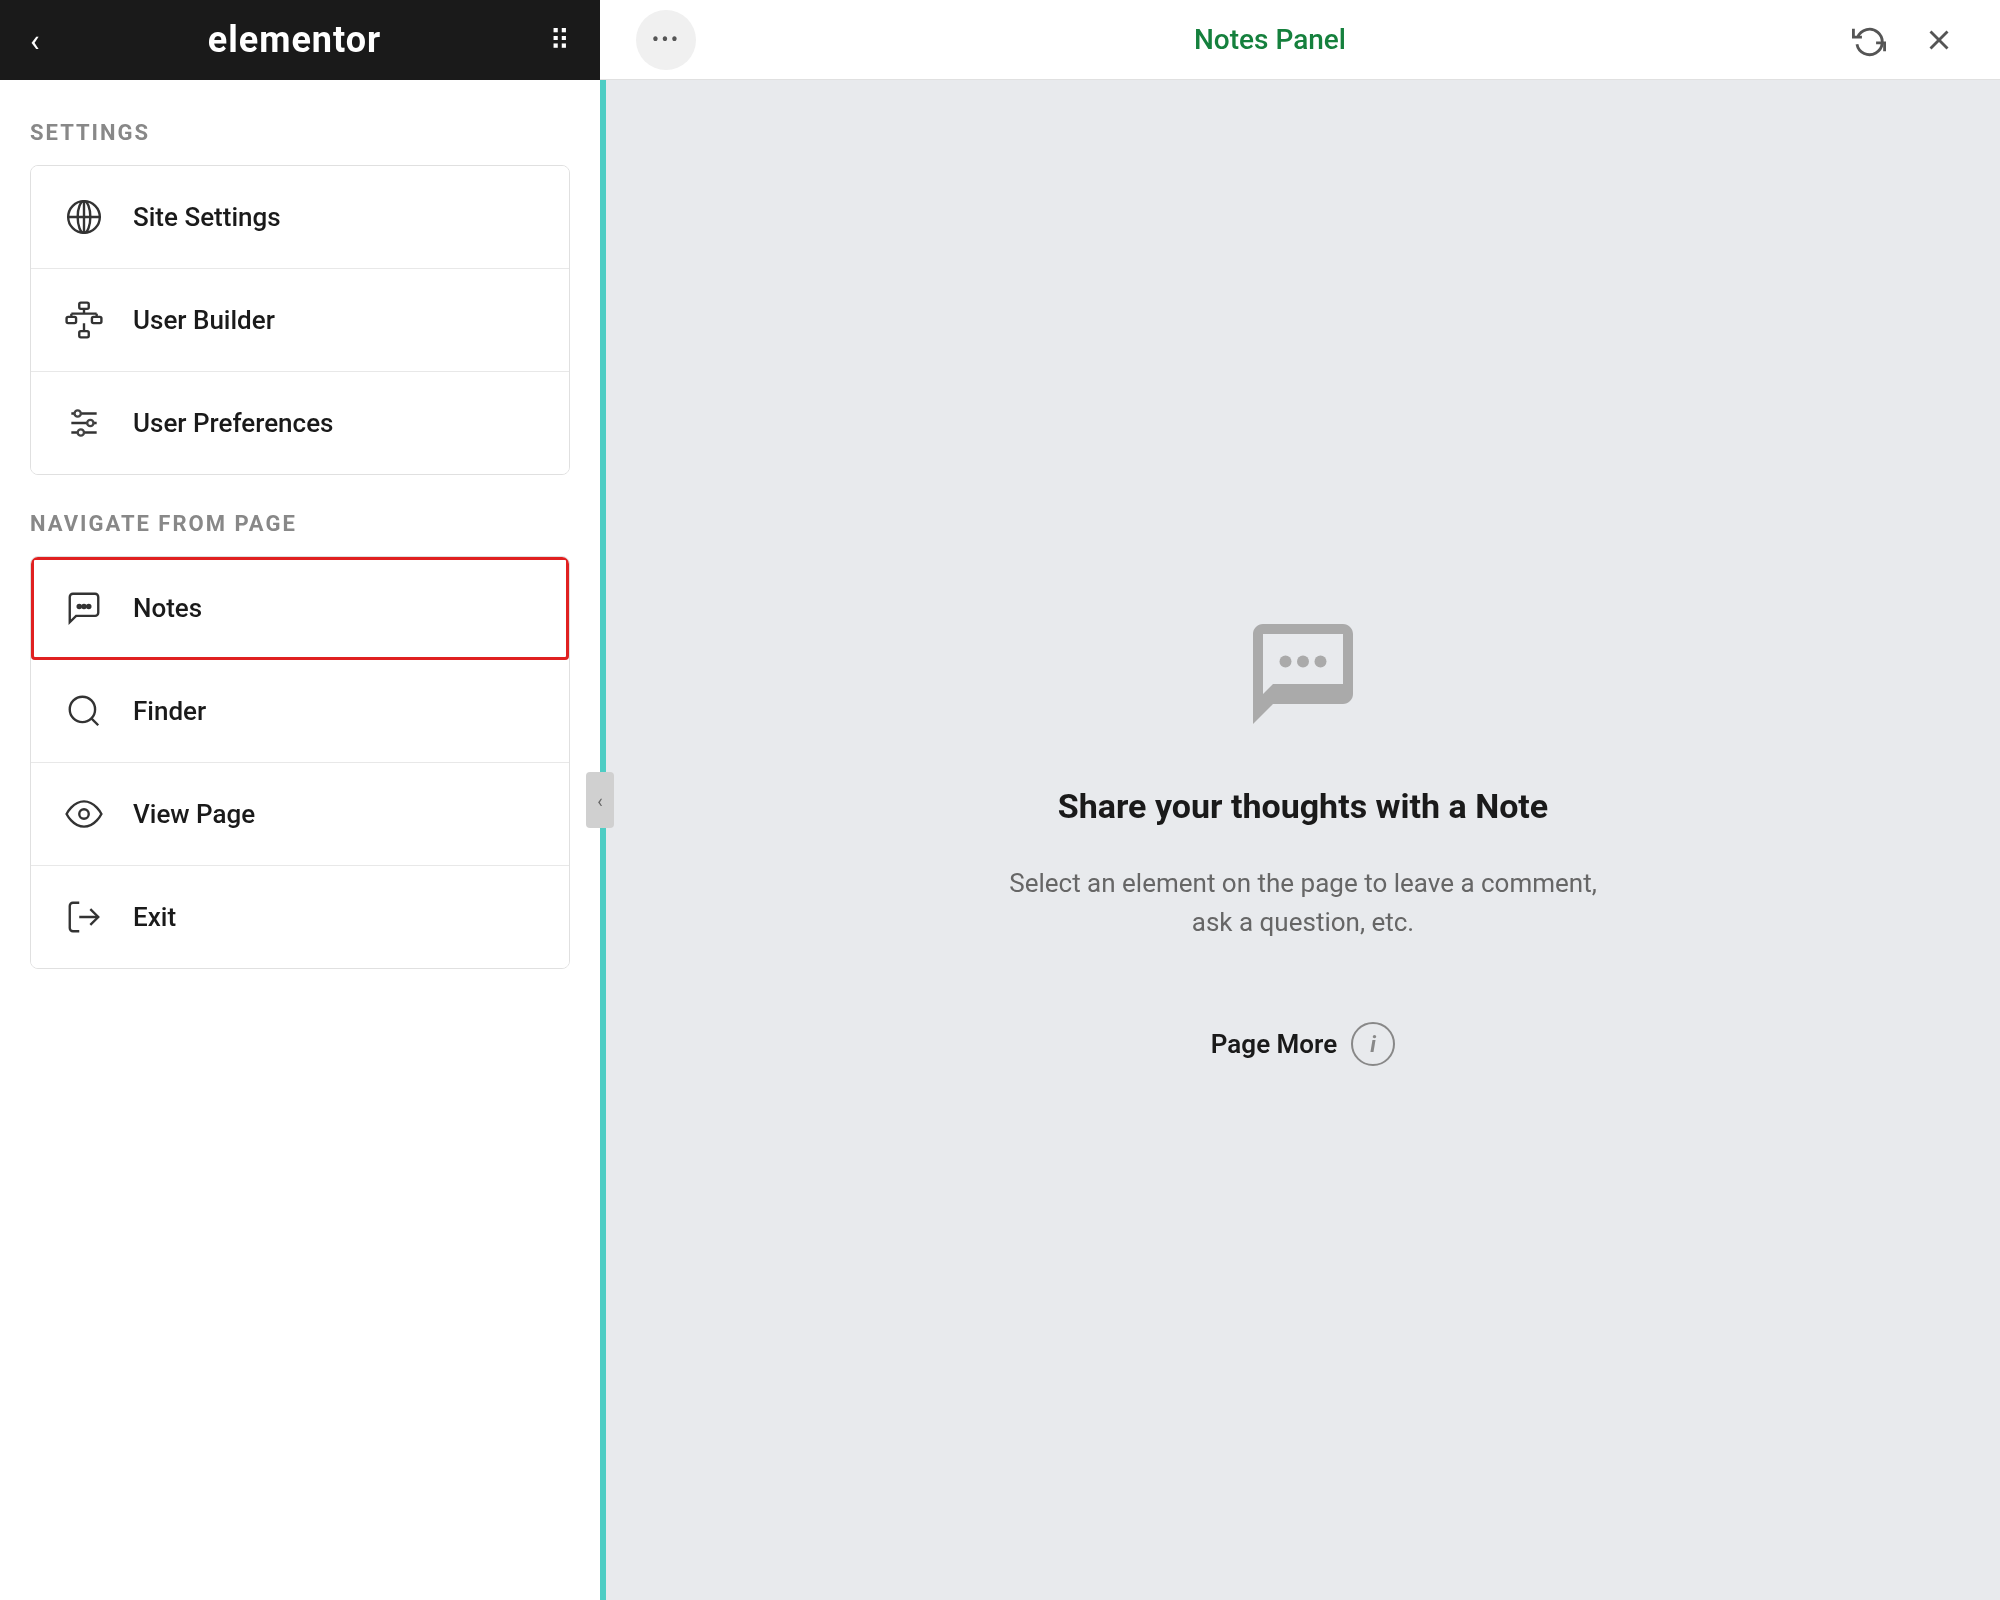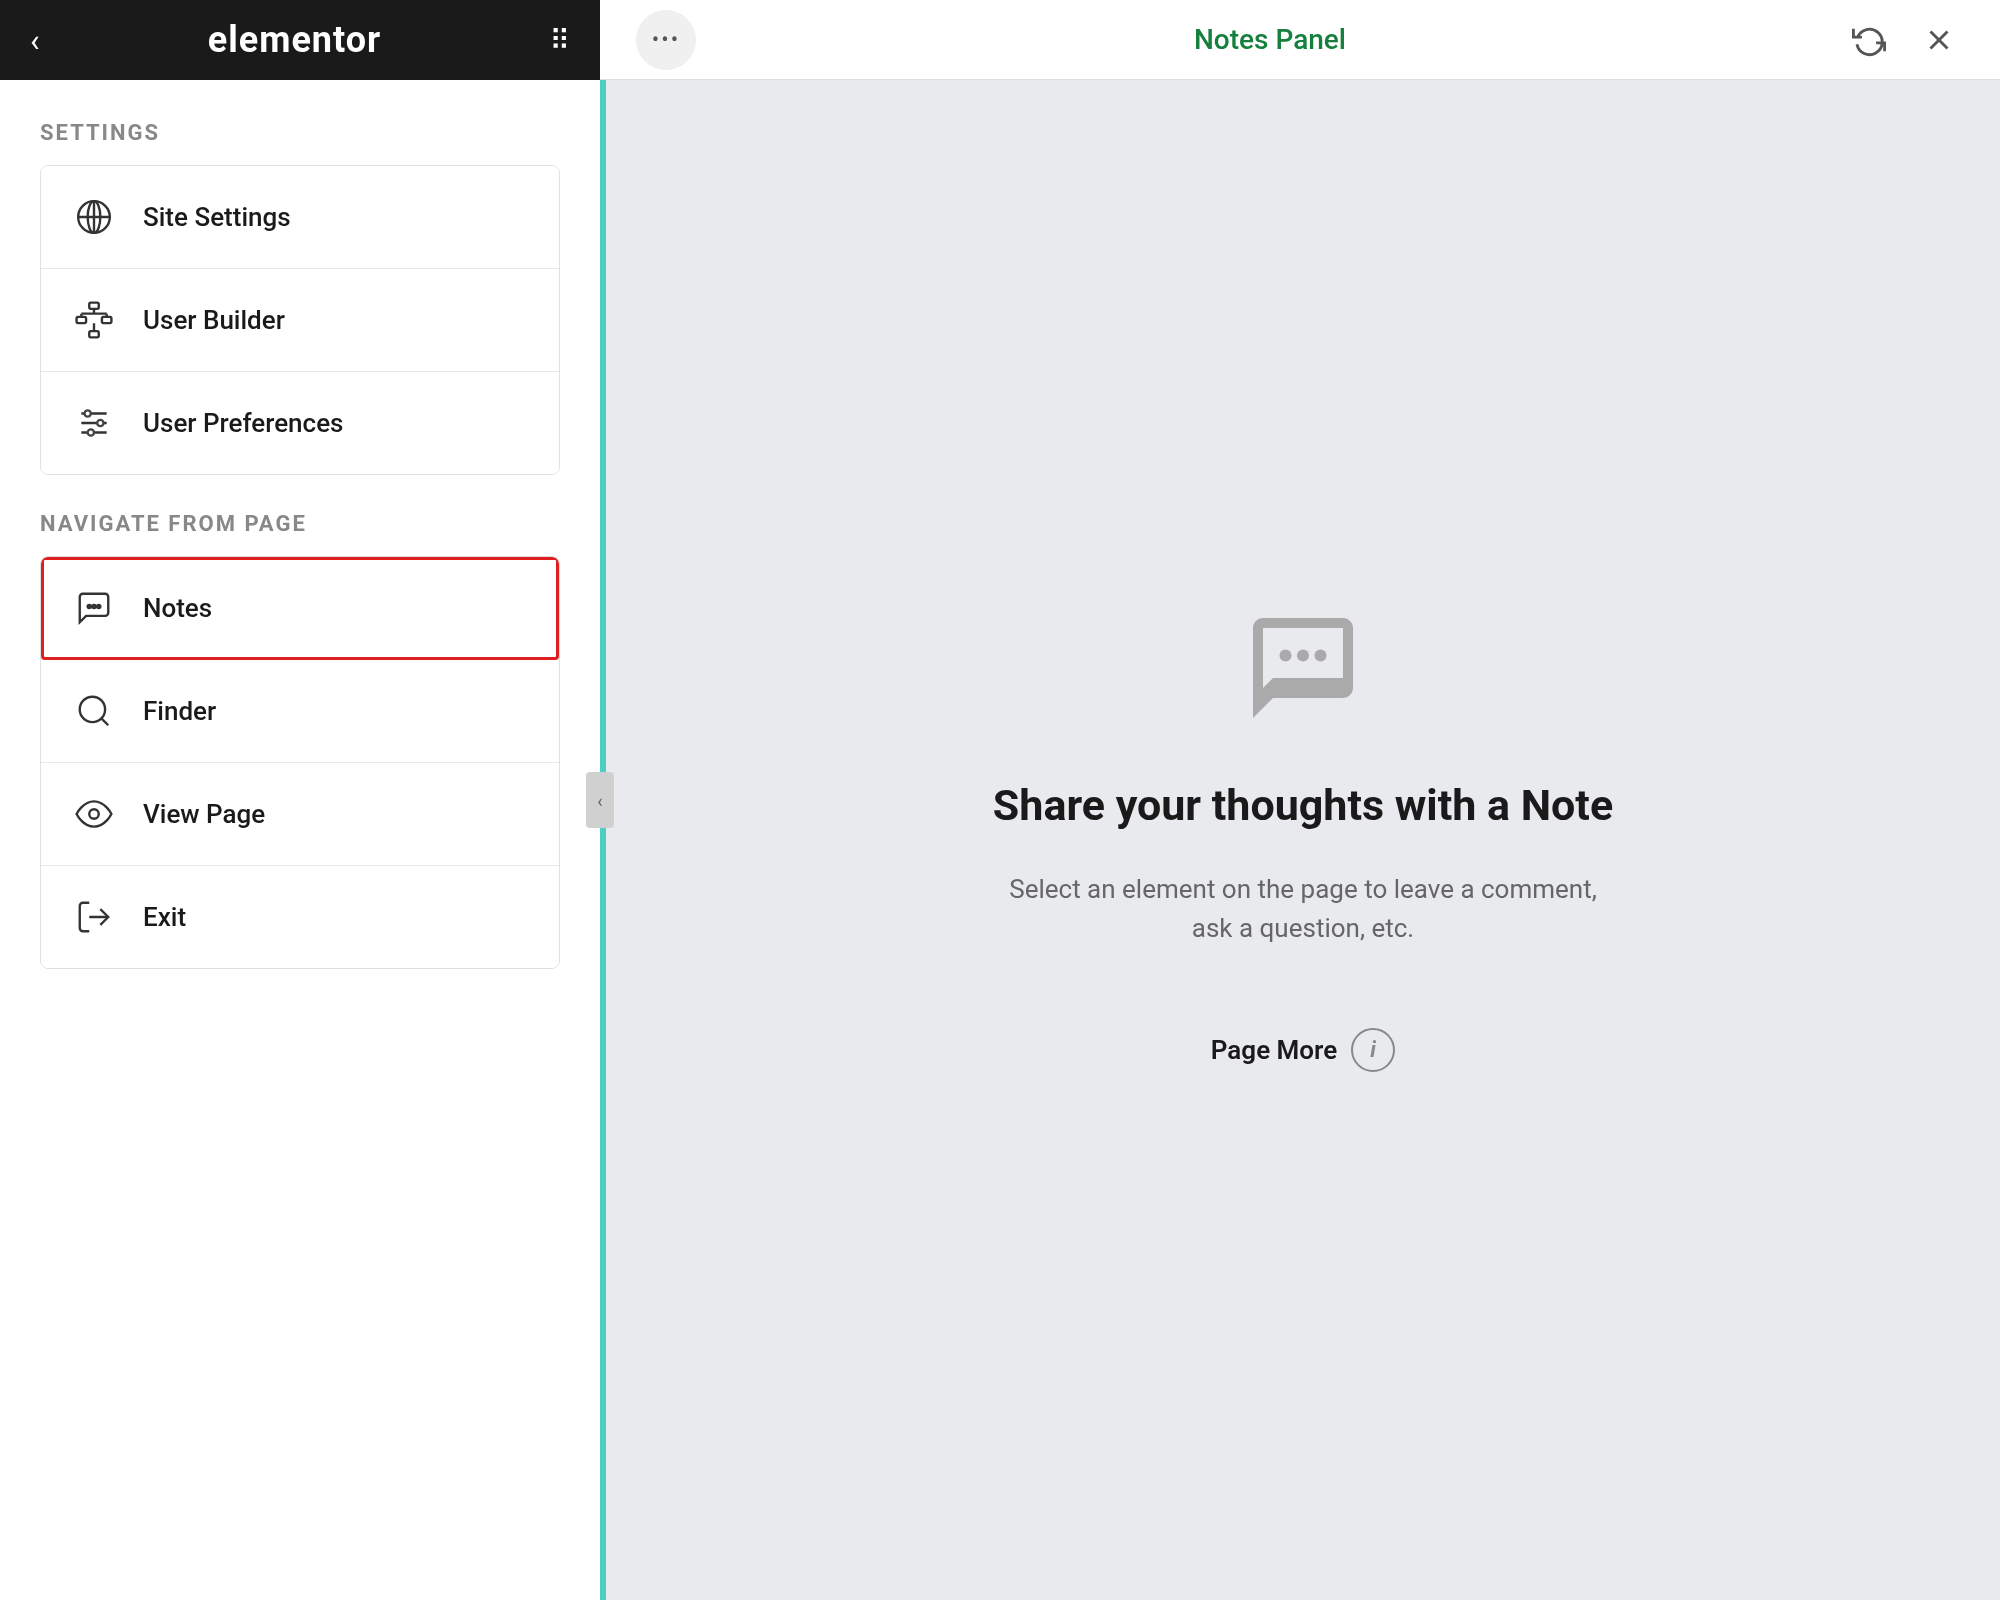--- a/index.html
+++ b/index.html
@@ -42,21 +42,21 @@
       font-weight: 700;
       letter-spacing: 1px;
     }
 
     .top-bar-grid {
       color: #ffffff;
       font-size: 28px;
     }
 
     .panel-content {
-      padding: 40px 40px;
+      padding: 40px 30px;
       flex: 1;
       overflow-y: auto;
     }
 
     .section-label {
       font-size: 22px;
       font-weight: 700;
       color: #888888;
       letter-spacing: 2px;
       margin-bottom: 20px;
@@ -223,21 +223,21 @@
       color: #aaaaaa;
     }
 
     .notes-big-icon svg {
       width: 100%;
       height: 100%;
       fill: #aaaaaa;
     }
 
     .notes-heading {
-      font-size: 43px;
+      font-size: 34px;
       font-weight: 700;
       color: #1a1a1a;
       line-height: 1.3;
       margin-bottom: 36px;
     }
 
     .notes-subtext {
       font-size: 26px;
       color: #666666;
       line-height: 1.5;

